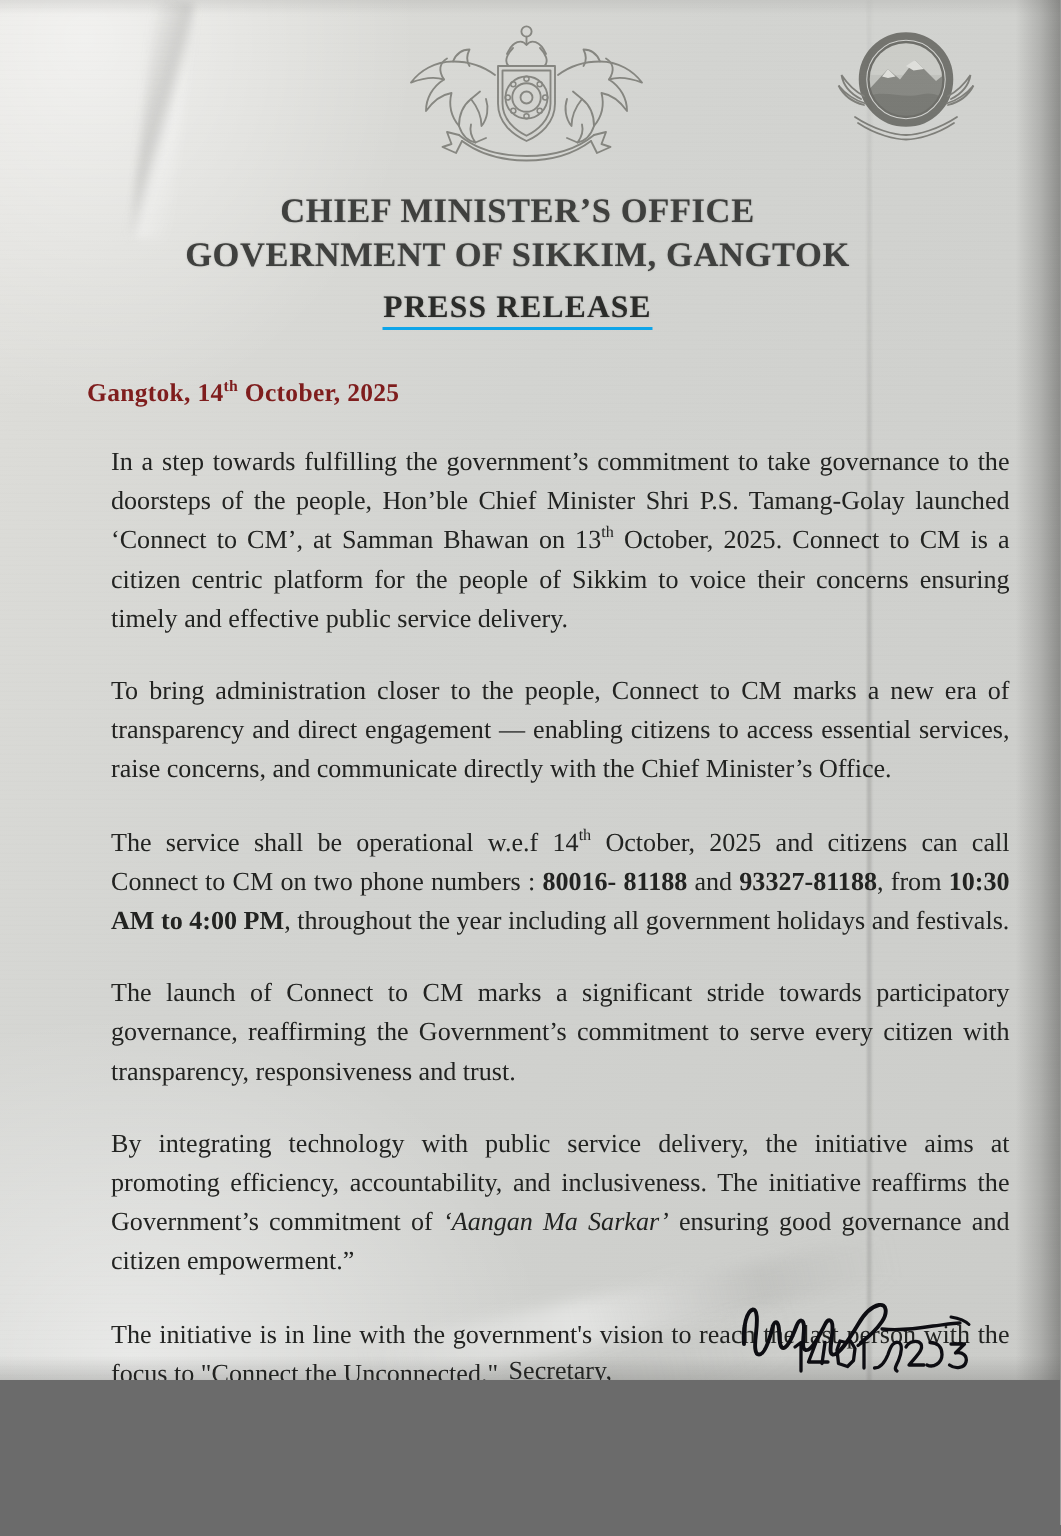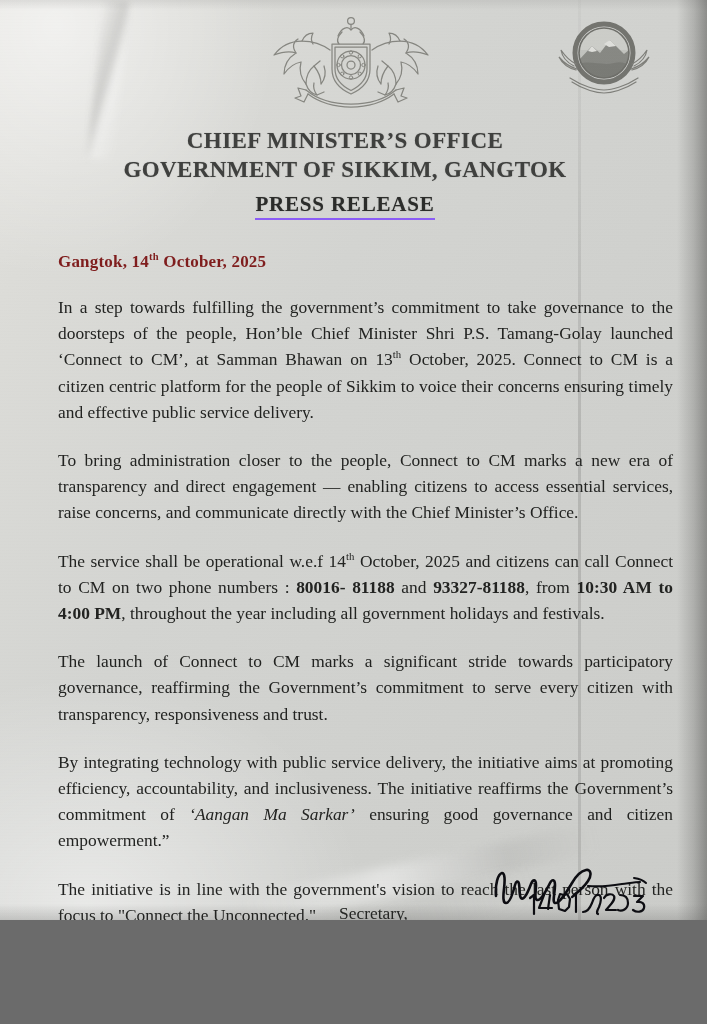--- a/index.html
+++ b/index.html
@@ -137,21 +137,21 @@
     line-height: 1.28;
     text-shadow: 0 0 1px rgba(90,90,88,0.55);
   }
   .press-release {
     margin-top: 7px;
     display: inline-block;
     font-weight: bold;
     font-size: 21px;
     letter-spacing: 0.8px;
     color: #2b2c2a;
-    border-bottom: 2px solid #8b5cf6;
+    border-bottom: 2px solid #0ea5e9;
     padding-bottom: 1px;
     text-shadow: 0 0 1px rgba(80,80,78,0.5);
   }
 
   
   .dateline {
     position: absolute;
     left: 58px; top: 252px;
     font-weight: bold;
     font-size: 17px;
@@ -161,21 +161,21 @@
   .body {
     position: absolute;
     left: 58px; top: 294px;
     width: 615px;
     font-size: 17.4px;
     line-height: 26.2px;
     text-align: justify;
     text-justify: inter-word;
     color: #222321;
   }
-  .body p { margin: 0 0 22px 0; }
+  .body p { margin: 0 0 22px 16px; }
   .body p:last-child { margin-bottom: 0; }
   sup { font-size: 0.62em; vertical-align: super; line-height: 0; }
   .b { font-weight: bold; }
   .i { font-style: italic; }
 
   
   .sign-block {
     position: absolute;
     left: 0; top: 901px;
     width: 707px;

